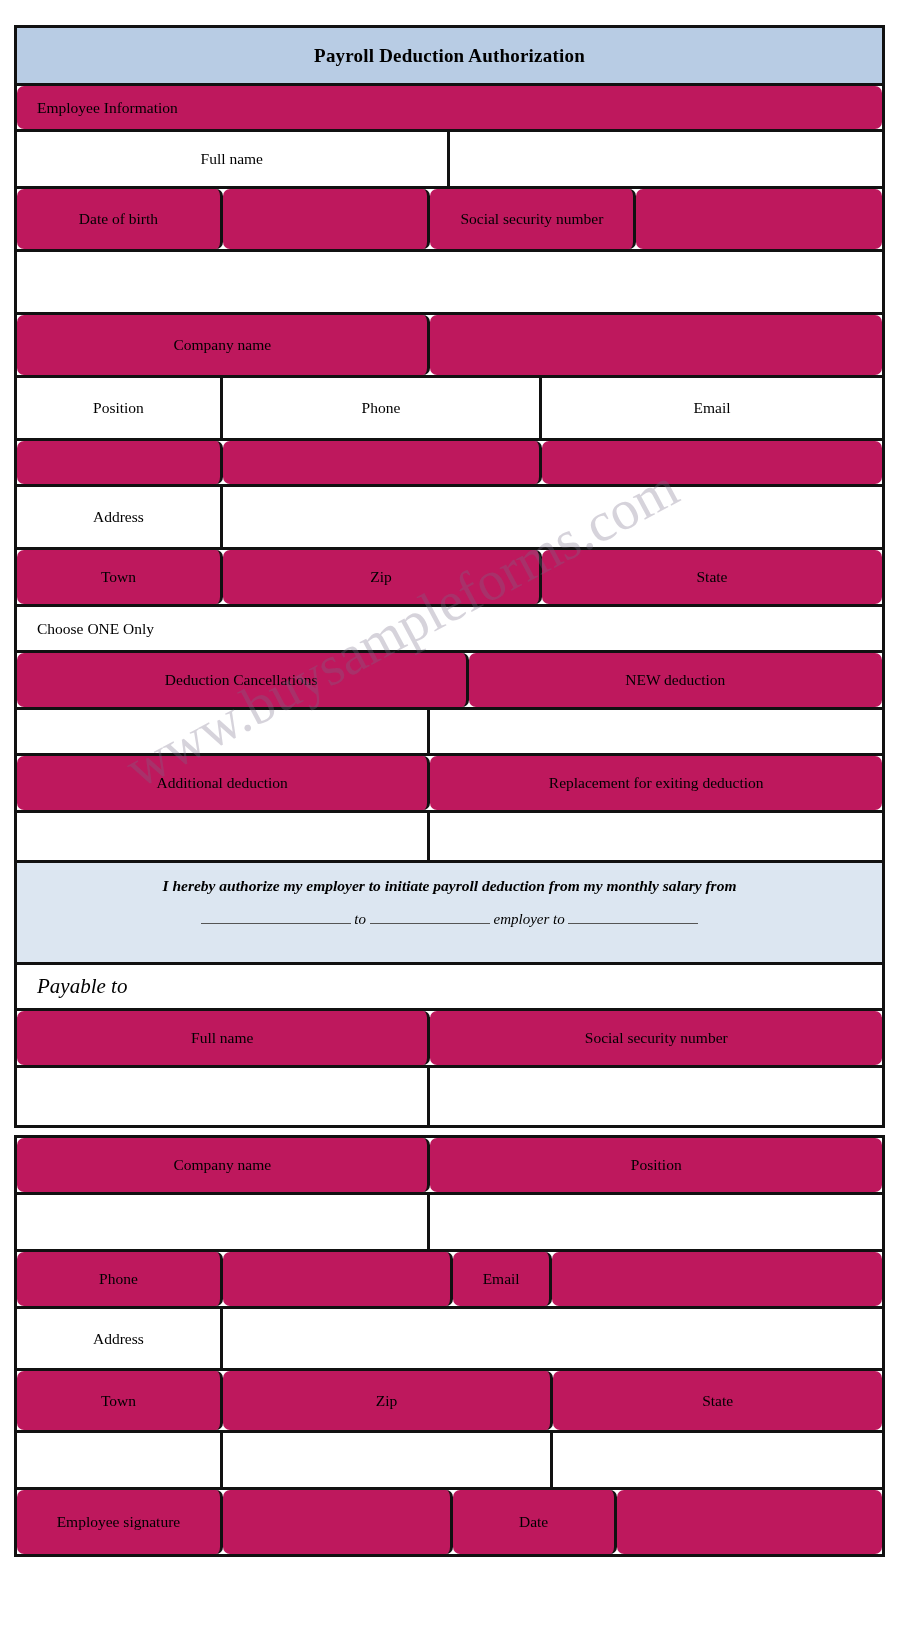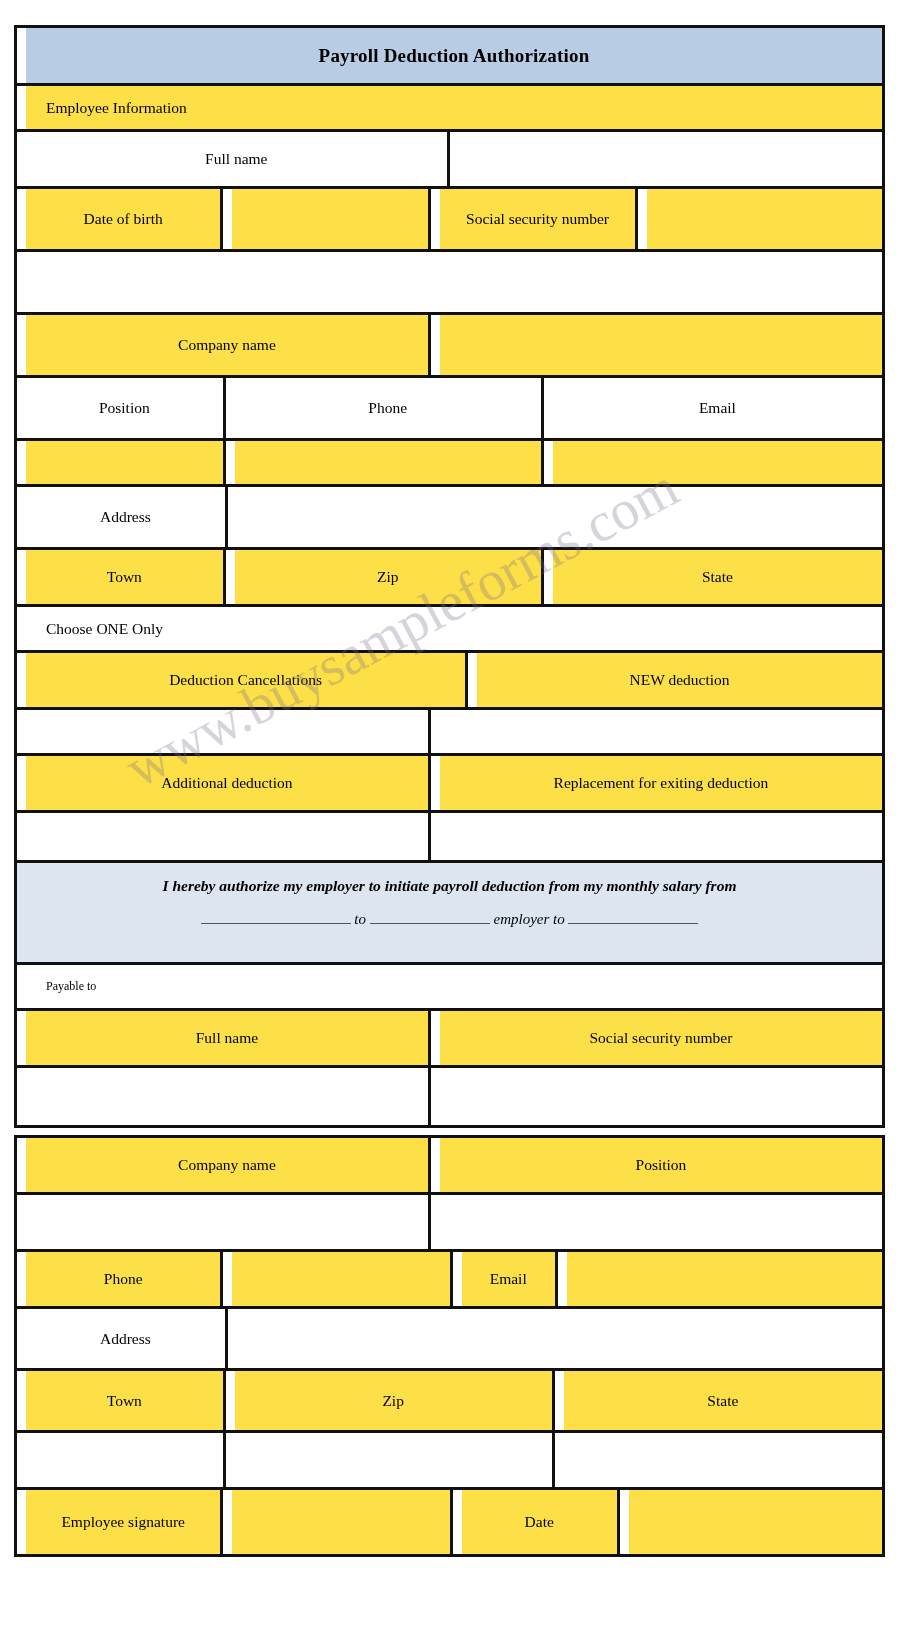--- a/index.html
+++ b/index.html
@@ -48,25 +48,24 @@
     box-sizing: border-box;
     border-right: 3px solid #111111;
     display: flex;
     align-items: center;
     justify-content: center;
     font-size: 15.5px;
     line-height: 1.25;
     padding: 14px 6px;
     overflow: hidden;
     white-space: nowrap;
-    margin-left: 9px;
   }
   .cell:last-child { border-right: none; }
 
-  .fill-blue  { background: #fde047; }
+  .fill-blue  { background: #be185d; border-radius: 7px; }
   .fill-white { background: #ffffff; }
   .fill-head  { background: #b8cce4; }
 
   .align-left {
     justify-content: flex-start;
     padding-left: 20px;
   }
 
   
   .title-row { height: 58px; }
@@ -118,21 +117,22 @@
   .blank {
     display: inline-block;
     border-bottom: 1px solid #555;
     vertical-align: baseline;
   }
   .blank-a { width: 150px; }
   .blank-b { width: 120px; }
   .blank-c { width: 130px; }
 
   .payable-cell {
-    font-size: 12px;
+    font-style: italic;
+    font-size: 21px;
   }
 
   
   .watermark {
     position: absolute;
     left: 130px;
     top: 620px;
     width: 620px;
     height: 340px;
     pointer-events: none;

